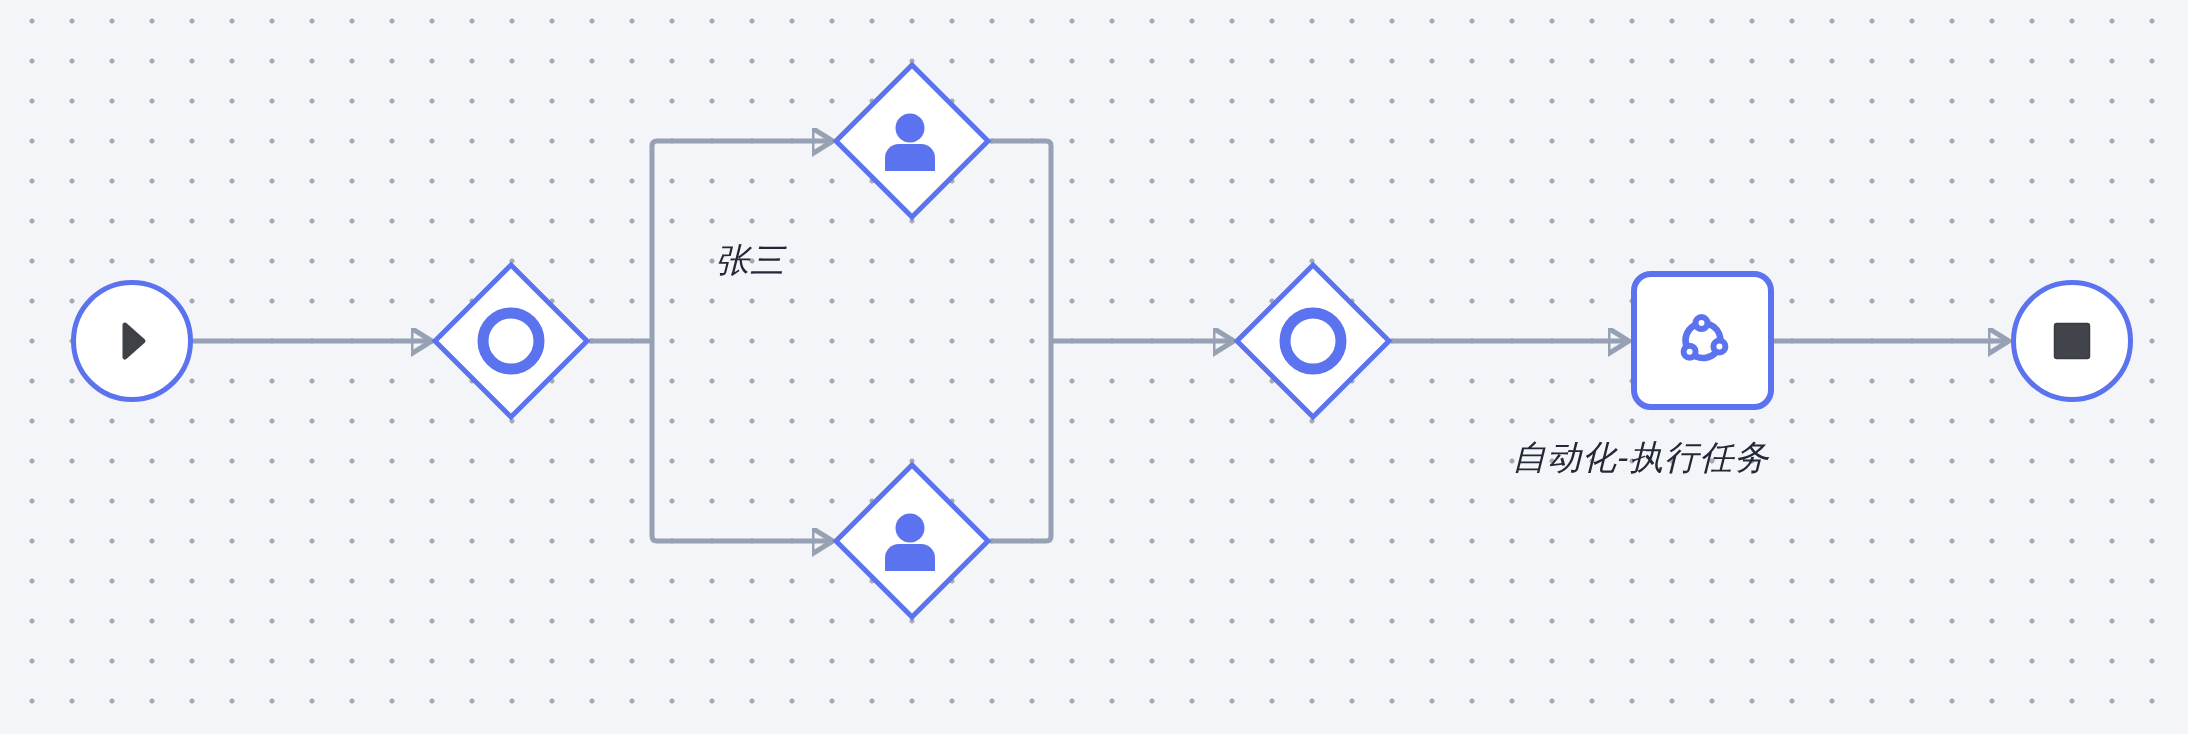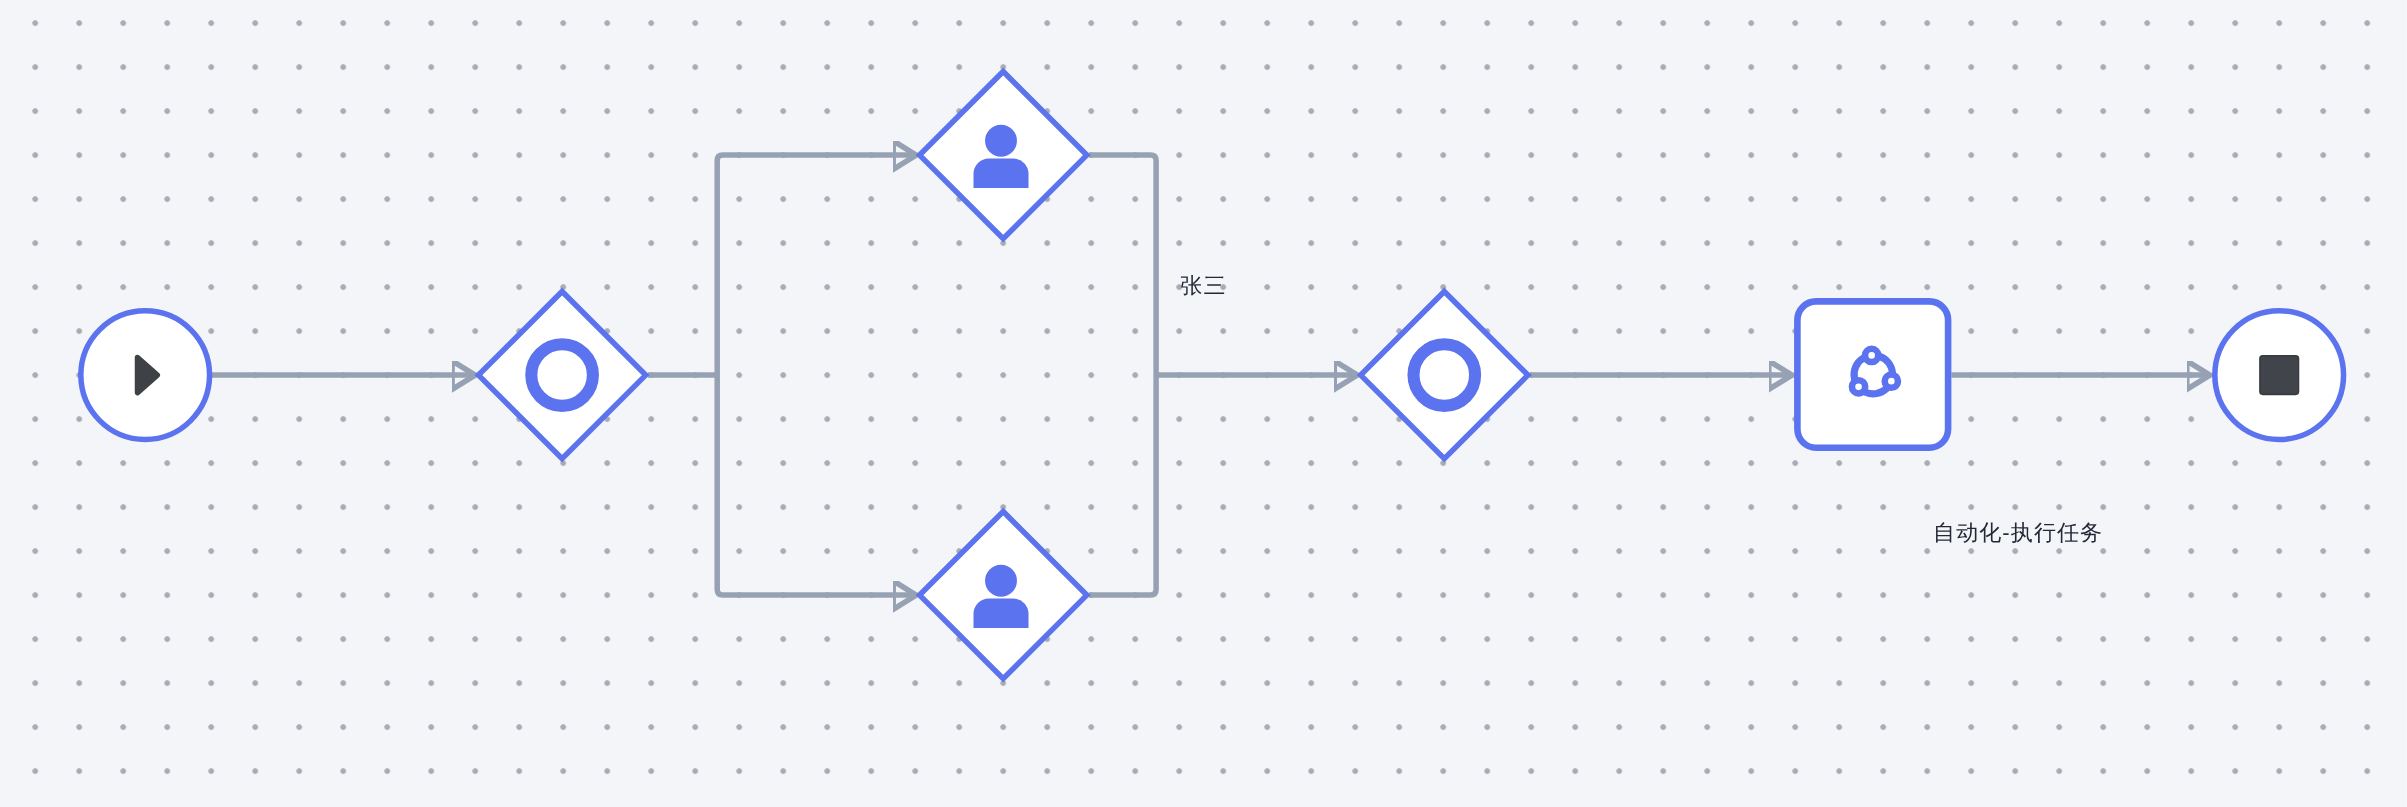--- a/index.html
+++ b/index.html
@@ -31,26 +31,27 @@
   .diamond-node { width: 160px; height: 160px; }
   .task-node {
     width: 143px; height: 139px;
     background: #ffffff;
     border: 6px solid #5b73ee;
     border-radius: 20px;
   }
   .node-label {
     position: absolute;
     width: 400px;
-    text-align: right;
-    font-size: 20px;
+    text-align: left;
+    font-size: 34px;
     line-height: 34px;
     font-weight: 500;
     color: #222836;
     letter-spacing: 1px;
+    font-style: italic;
   }
 </style>
 </head>
 <body>
 
 <div class="canvas">
 
   <svg class="edges">
     <defs>
       <marker id="arrow" markerUnits="userSpaceOnUse" markerWidth="24" markerHeight="30" refX="21" refY="13" orient="auto">
@@ -112,21 +113,21 @@
   <div class="node task-node" style="left:1631px; top:271px;">
     <svg width="58" height="59" viewBox="0 0 58 59" fill="none" stroke="#5b73ee">
       <path d="M12,33.7 A17.5,17.5 0 0 1 20,14.5" stroke-width="6.5" stroke-linecap="round"></path>
       <path d="M35.3,13.2 A17.5,17.5 0 0 1 46.4,27.7" stroke-width="6.5" stroke-linecap="round"></path>
       <path d="M41.2,42.1 A17.5,17.5 0 0 1 21.9,45.5" stroke-width="6.5" stroke-linecap="round"></path>
       <circle cx="27.5" cy="12.1" r="6" stroke-width="6"></circle>
       <circle cx="15.6" cy="40.7" r="6" stroke-width="6"></circle>
       <circle cx="45.4" cy="35.5" r="6" stroke-width="6"></circle>
     </svg>
   </div>
-  <div class="node-label" style="left:1512px; top:468px;">自动化-执行任务</div>
+  <div class="node-label" style="left:1512px; top:440px;">自动化-执行任务</div>
 
   <div class="node event-node" style="left:2011px; top:280px;">
     <svg width="38" height="38" viewBox="0 0 38 38">
       <rect x="1.5" y="1.5" width="35" height="35" rx="2.5" fill="#41454b" stroke="#383c41" stroke-width="1.5"></rect>
     </svg>
   </div>
 
 </div>
 
 </body></html>

